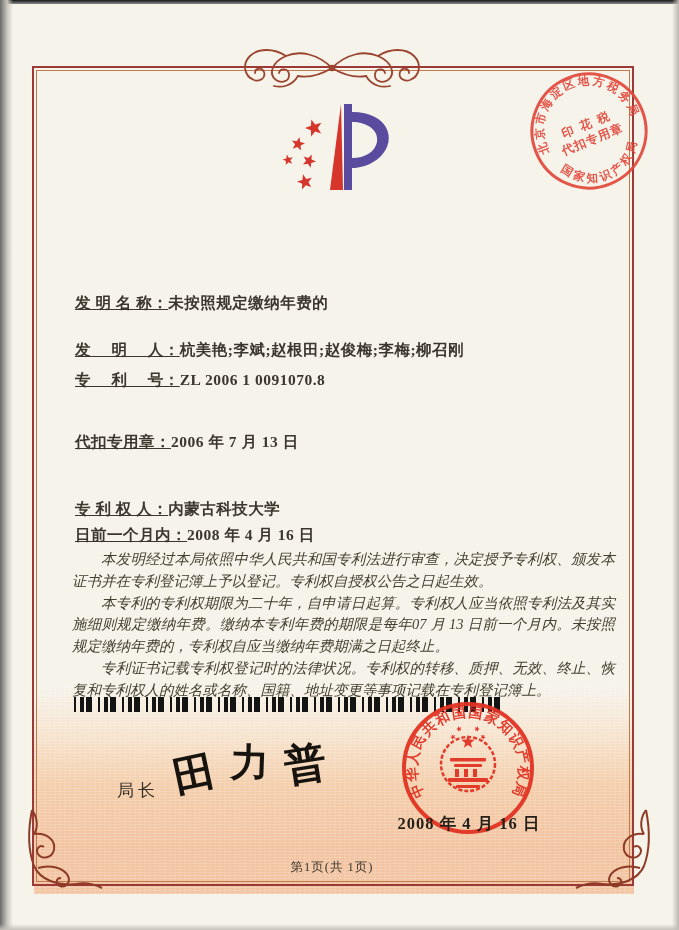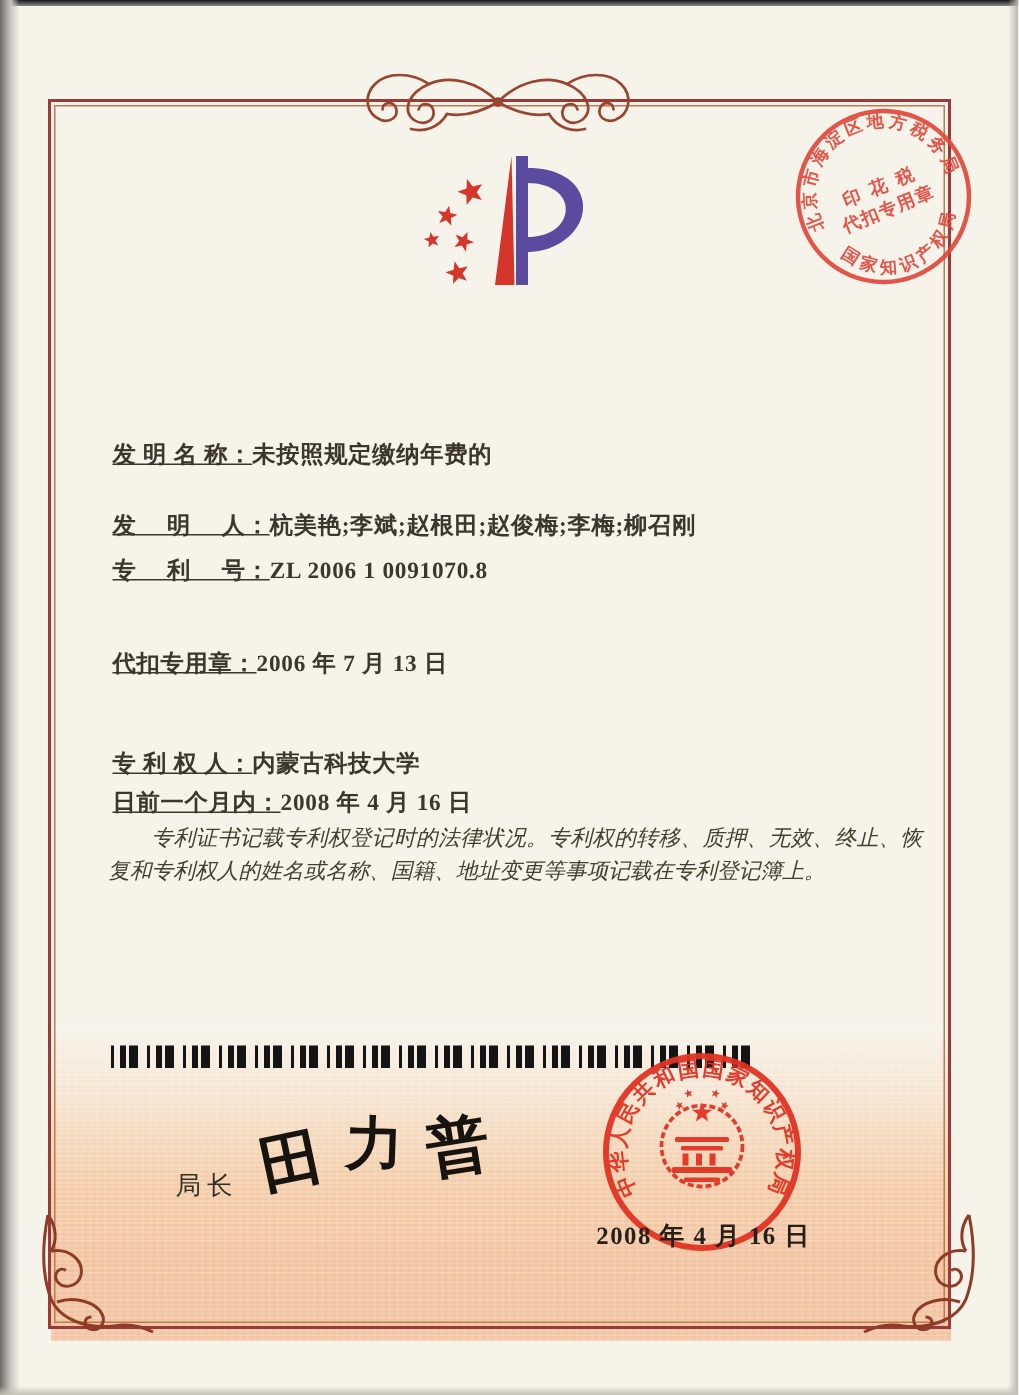--- a/index.html
+++ b/index.html
@@ -162,20 +162,22 @@
   <div class="fields">
     <div class="frow r0"><span class="lab">发 明 名 称：</span><span class="val">未按照规定缴纳年费的</span></div>
     <div class="frow r1"><span class="lab">发　 明 　人：</span><span class="val">杭美艳;李斌;赵根田;赵俊梅;李梅;柳召刚</span></div>
     <div class="frow r2"><span class="lab">专 　利　 号：</span><span class="val">ZL 2006 1 0091070.8</span></div>
     <div class="frow r3"><span class="lab">代扣专用章：</span><span class="val">2006 年 7 月 13 日</span></div>
     <div class="frow r4"><span class="lab">专 利 权 人：</span><span class="val">内蒙古科技大学</span></div>
     <div class="frow r5"><span class="lab">日前一个月内：</span><span class="val">2008 年 4 月 16 日</span></div>
   </div>
 
   <div class="bodytext">
+    <p>本发明经过本局依照中华人民共和国专利法进行审查，决定授予专利权、颁发本证书并在专利登记簿上予以登记。专利权自授权公告之日起生效。</p>
+    <p>本专利的专利权期限为二十年，自申请日起算。专利权人应当依照专利法及其实施细则规定缴纳年费。缴纳本专利年费的期限是每年07 月 13 日前一个月内。未按照规定缴纳年费的，专利权自应当缴纳年费期满之日起终止。</p>
     <p>专利证书记载专利权登记时的法律状况。专利权的转移、质押、无效、终止、恢复和专利权人的姓名或名称、国籍、地址变更等事项记载在专利登记簿上。</p>
   </div>
 
   <div class="barcode" id="barcode"><i style="width:2px"></i><s style="width:4px"></s><i style="width:4px"></i><s style="width:2px"></s><i style="width:6px"></i><s style="width:6px"></s><i style="width:2px"></i><s style="width:4px"></s><i style="width:4px"></i><s style="width:2px"></s><i style="width:6px"></i><s style="width:6px"></s><i style="width:2px"></i><s style="width:4px"></s><i style="width:4px"></i><s style="width:2px"></s><i style="width:6px"></i><s style="width:6px"></s><i style="width:2px"></i><s style="width:4px"></s><i style="width:4px"></i><s style="width:2px"></s><i style="width:6px"></i><s style="width:6px"></s><i style="width:2px"></i><s style="width:4px"></s><i style="width:4px"></i><s style="width:2px"></s><i style="width:6px"></i><s style="width:6px"></s><i style="width:2px"></i><s style="width:4px"></s><i style="width:4px"></i><s style="width:2px"></s><i style="width:6px"></i><s style="width:6px"></s><i style="width:2px"></i><s style="width:4px"></s><i style="width:4px"></i><s style="width:2px"></s><i style="width:6px"></i><s style="width:6px"></s><i style="width:2px"></i><s style="width:4px"></s><i style="width:4px"></i><s style="width:2px"></s><i style="width:6px"></i><s style="width:6px"></s><i style="width:2px"></i><s style="width:4px"></s><i style="width:4px"></i><s style="width:2px"></s><i style="width:6px"></i><s style="width:6px"></s><i style="width:2px"></i><s style="width:4px"></s><i style="width:4px"></i><s style="width:2px"></s><i style="width:6px"></i><s style="width:6px"></s><i style="width:2px"></i><s style="width:4px"></s><i style="width:4px"></i><s style="width:2px"></s><i style="width:6px"></i><s style="width:6px"></s><i style="width:2px"></i><s style="width:4px"></s><i style="width:4px"></i><s style="width:2px"></s><i style="width:6px"></i><s style="width:6px"></s><i style="width:2px"></i><s style="width:4px"></s><i style="width:4px"></i><s style="width:2px"></s><i style="width:6px"></i><s style="width:6px"></s><i style="width:2px"></i><s style="width:4px"></s><i style="width:4px"></i><s style="width:2px"></s><i style="width:6px"></i><s style="width:6px"></s><i style="width:2px"></i><s style="width:4px"></s><i style="width:4px"></i><s style="width:2px"></s><i style="width:6px"></i><s style="width:6px"></s><i style="width:2px"></i><s style="width:4px"></s><i style="width:4px"></i><s style="width:2px"></s><i style="width:6px"></i><s style="width:6px"></s><i style="width:2px"></i><s style="width:4px"></s><i style="width:4px"></i><s style="width:2px"></s><i style="width:6px"></i><s style="width:6px"></s><i style="width:2px"></i><s style="width:4px"></s><i style="width:4px"></i><s style="width:2px"></s><i style="width:6px"></i><s style="width:6px"></s></div>
 
   <div class="director">局长</div>
   <div class="signature" id="signature"><span>田</span><span>力</span><span>普</span></div>
 
   <svg class="seal" width="140" height="140" viewBox="0 0 140 140">
     <defs>
@@ -198,18 +200,19 @@
       <rect x="56" y="66" width="28" height="3" rx="1"></rect>
       <rect x="57" y="71" width="4" height="8"></rect>
       <rect x="66" y="71" width="4" height="8"></rect>
       <rect x="75" y="71" width="4" height="8"></rect>
       <rect x="50" y="80" width="40" height="4" rx="1"></rect>
       <rect x="58" y="87" width="24" height="3" rx="1"></rect>
     </g>
   </svg>
   <div class="seal-date">2008 年 4 月 16 日</div>
 
+  <div class="pagefoot">第1页(共 1页)</div>
 
   <div class="edge-top"></div>
   <div class="edge-left"></div>
   <div class="edge-right"></div>
   <div class="edge-bottom"></div>
 </div>
 
 </body></html>

